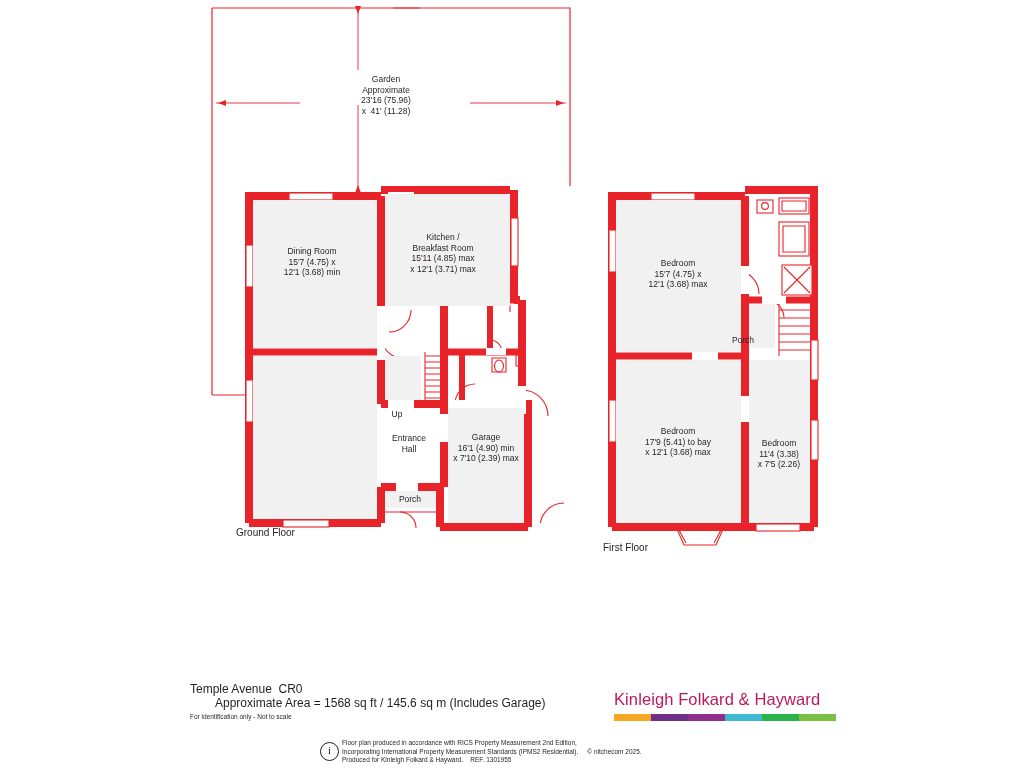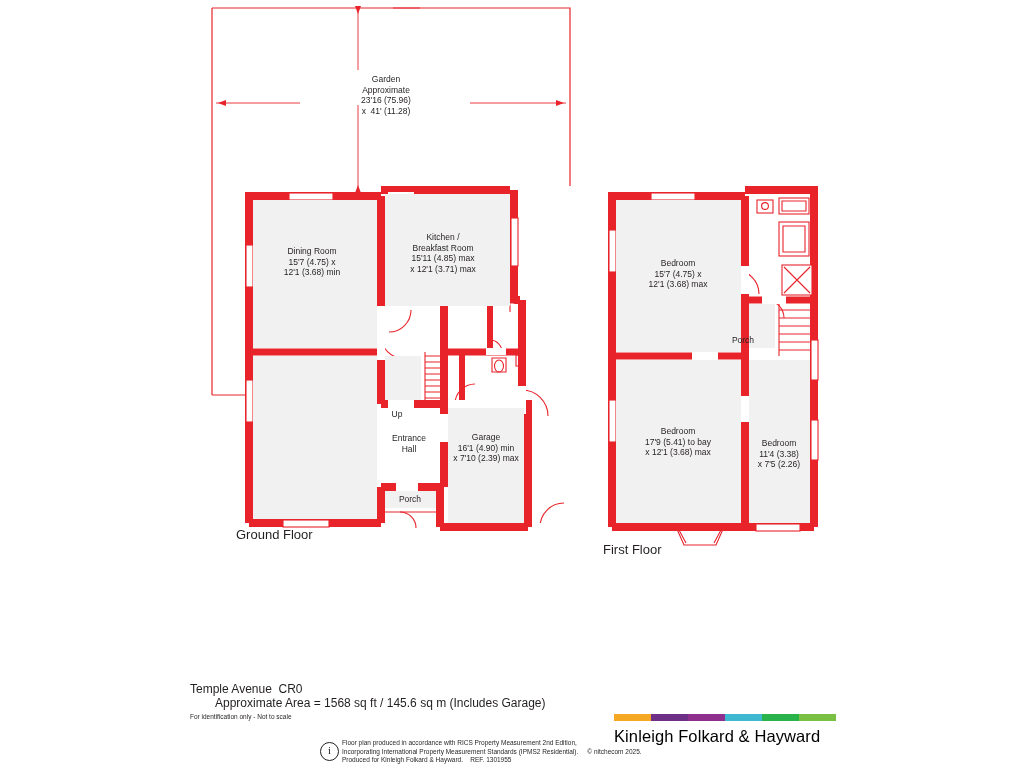--- a/index.html
+++ b/index.html
@@ -6,24 +6,24 @@
   body{
     width:1024px;height:768px;
     background:#ffffff;
     font-family:"Liberation Sans", sans-serif;
     color:#231f20;
     position:relative;
     overflow:hidden;
   }
   .stage{position:absolute;left:0;top:0;width:1024px;height:768px;}
   .lbl{position:absolute;font-size:8.5px;line-height:10.5px;text-align:center;white-space:pre;color:#231f20;}
-  .floorname{position:absolute;font-size:13px;font-weight:normal;color:#231f20;white-space:nowrap;}
+  .floorname{position:absolute;font-size:10px;font-weight:normal;color:#231f20;white-space:nowrap;}
   .footer-text{position:absolute;font-size:12px;line-height:11px;color:#231f20;white-space:pre;}
   .footer-small{position:absolute;font-size:6.5px;line-height:8.5px;color:#231f20;white-space:pre;}
-  .brand{position:absolute;font-size:16.5px;color:#000000;white-space:nowrap;letter-spacing:0.1px;margin-top:37px;}
+  .brand{position:absolute;font-size:16.5px;color:#be185d;white-space:nowrap;letter-spacing:0.1px;}
   .swatches{position:absolute;display:flex;}
   .swatches div{height:7px;}
   .disc{position:absolute;width:17px;height:17px;border-radius:50%;border:1px solid #231f20;}
   .disc::after{content:"i";position:absolute;left:0;right:0;top:1px;text-align:center;font-family:"Liberation Serif",serif;font-size:11px;color:#231f20;}
   svg{position:absolute;left:0;top:0;}
 </style>
 </head>
 <body>
 
 <div class="stage">

